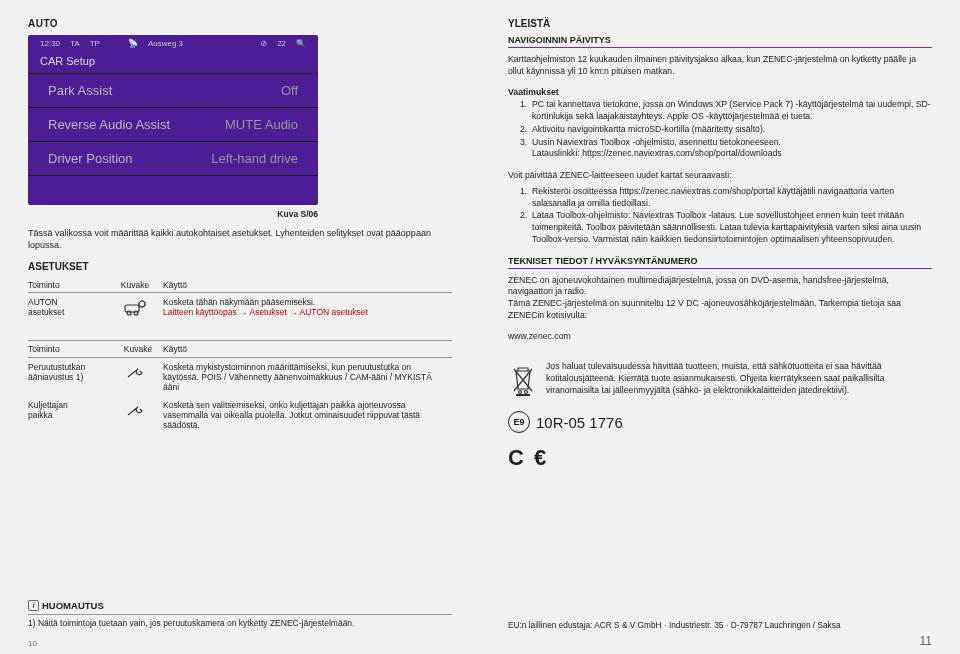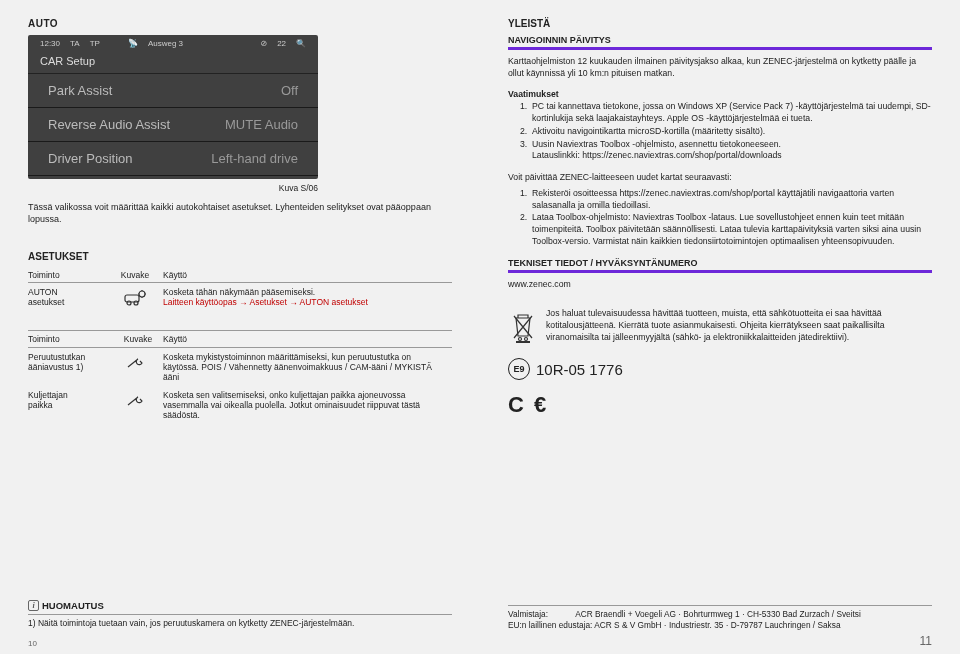--- a/index.html
+++ b/index.html
@@ -4,50 +4,50 @@
 <style>
   * { box-sizing: border-box; margin: 0; padding: 0; }
   html, body { width: 960px; height: 654px; font-family: Arial, Helvetica, sans-serif; font-size: 9px; background: #f1f1f1; color: #222; }
   .page { display: flex; width: 960px; height: 654px; }
   .col { width: 480px; padding: 18px 28px 18px 28px; position: relative; }
   .col-left { border-right: 0; }
   .col-right { }
 
   
   .sec-title { font-weight: bold; font-size: 10px; letter-spacing: 0.5px; margin-bottom: 6px; }
-  .screenshot { width: 290px; height: 144px; background: #404040; border-radius: 2px; overflow: hidden; font-family: Arial, sans-serif; color: #ddd; margin-bottom: 4px; }
+  .screenshot { width: 290px; height: 170px; background: #4c1d95; border-radius: 2px; overflow: hidden; font-family: Arial, sans-serif; color: #ddd; margin-bottom: 4px; }
   .scr-top { display: flex; align-items: center; gap: 10px; padding: 4px 12px; font-size: 8px; color: #ccc; }
   .scr-title-row { padding: 3px 12px 6px 12px; font-size: 11px; border-bottom: 1px solid #222; }
   .scr-body { padding: 0 0; }
   .scr-row { display: flex; justify-content: space-between; padding: 9px 20px; border-bottom: 1px solid #1a1a1a; font-size: 13px; color: #bbb; }
   .scr-row span:last-child { color: #999; }
-  .caption-row { display:flex; justify-content:space-between; width:290px; margin-bottom:8px;}
+  .caption-row { display:flex; justify-content:space-between; width:290px; margin-bottom:8px;font-weight:bold;}
   .caption { font-size: 8.5px; }
-  .intro { font-size: 9px; line-height: 1.35; margin-bottom: 26px; }
+  .intro { font-size: 9px; line-height: 1.35; margin-bottom: 10px; }
 
   .tbl-hdr-bold { font-weight: bold; font-size: 10px; margin-top: 8px; margin-bottom: 4px; }
   .tbl { width: 100%; border-collapse: collapse; }
   .tbl td, .tbl th { text-align: left; vertical-align: top; padding: 4px 6px 4px 0; font-size: 8.5px; }
   .tbl .hdr td { border-bottom: 1px solid #999; padding-bottom: 2px; }
   .tbl .hdr2 td { border-top: 1px solid #999; border-bottom: 1px solid #999; padding: 3px 0;}
   .tbl .c0 { width: 85px; }
   .tbl .c1 { width: 50px; text-align: center; }
   .tbl .c2 { }
   .red { color: #c00000; }
   .icon-box { width: 28px; height: 22px; display:inline-flex; align-items:center; justify-content:center; }
   .note { margin-top: 30px; font-size: 8.5px; }
   .note .i-icon { display:inline-flex; width:11px; height:11px; border:1px solid #666; align-items:center; justify-content:center; font-family: Georgia, serif; font-style: italic; font-weight: bold; font-size:8px; margin-right:3px; color:#555; border-radius:2px; vertical-align:middle;}
   .note .big { font-weight:bold; font-size:9.5px; display:inline-block; vertical-align:middle;}
 
   .pagenum-left { position:absolute; bottom: 6px; left: 28px; font-size: 8px; color:#666; }
   .pagenum-right { position:absolute; bottom: 6px; right: 28px; font-size: 12px; color:#666; }
 
   
   .r-sec { font-weight: bold; font-size: 10px; margin-bottom: 6px; }
-  .r-sub { border-bottom: 3px solid #6d28d9; font-weight: bold; font-size: 9px; padding-bottom: 2px; margin-bottom: 6px; }
+  .r-sub { border-bottom: 1px solid #6d28d9; font-weight: bold; font-size: 9px; padding-bottom: 2px; margin-bottom: 6px; }
   .r-para { font-size: 8.7px; line-height: 1.35; margin-bottom: 10px; }
   .r-list { font-size: 8.7px; line-height: 1.35; margin-bottom: 10px; padding-left: 12px; }
   .r-list .li { display:flex; margin-bottom:1px; }
   .r-list .li .n { width:12px; flex-shrink:0; }
 
   .weee { display:inline-block; width:30px; height:36px; border:0; margin-right: 8px; vertical-align:top; }
   .disposal-row { display:flex; align-items:flex-start; margin-top:18px; }
   .disposal-row .txt { flex:1; font-size:8.7px; line-height:1.35; }
   .cert-row { margin-top:14px; display:flex; align-items:center; gap:6px; font-size:15px; font-weight:400; color:#222; }
   .circ { width:22px; height:22px; border:1.5px solid #222; border-radius:50%; display:inline-flex; align-items:center; justify-content:center; font-size:9px; font-weight:bold; }
@@ -199,20 +199,22 @@
           <span class="n">1.</span>
           <span>Rekisteröi osoitteessa https://zenec.naviextras.com/shop/portal käyttäjätili navigaattoria varten salasanalla ja omilla tiedoillasi.</span>
         </div>
       <div class="li">
           <span class="n">2.</span>
           <span>Lataa Toolbox-ohjelmisto: Naviextras Toolbox -lataus. Lue sovellustohjeet ennen kuin teet mitään toimenpiteitä. Toolbox päivitetään säännöllisesti. Lataa tulevia karttapäivityksiä varten siksi aina uusin Toolbox-versio. Varmistat näin kaikkien tiedonsiirtotoimintojen optimaalisen yhteensopivuuden.</span>
         </div>
     </div>
 
     <div class="r-sub" style="margin-top:10px;">TEKNISET TIEDOT / HYVÄKSYNTÄNUMERO</div>
+    <div class="r-para" style="white-space:pre-line">ZENEC on ajoneuvokohtainen multimediajärjestelmä, jossa on DVD-asema, handsfree-järjestelmä, navigaattori ja radio.
+Tämä ZENEC-järjestelmä on suunniteltu 12 V DC -ajoneuvosähköjärjestelmään. Tarkempia tietoja saa ZENECin kotisivulta:</div>
     <div class="r-para">www.zenec.com</div>
 
     <div class="disposal-row">
       <span class="weee">
         <svg width="30" height="36" viewBox="0 0 30 36" stroke="#333" stroke-width="1.2" fill="none">
           <path d="M8 10 L22 10 L20 28 L10 28 Z"></path>
           <path d="M10 10 L10 7 L20 7 L20 10"></path>
           <circle cx="12" cy="31" r="1.5"></circle>
             <circle cx="18" cy="31" r="1.5"></circle>
           <path d="M6 8 L24 30 M24 8 L6 30"></path>
@@ -222,19 +224,18 @@
       <div class="txt">Jos haluat tulevaisuudessa hävittää tuotteen, muista, että sähkötuotteita ei saa hävittää kotitalousjätteenä. Kierrätä tuote asianmukaisesti. Ohjeita kierrätykseen saat paikallisilta viranomaisilta tai jälleenmyyjältä (sähkö- ja elektroniikkalaitteiden jätedirektiivi).</div>
     </div>
 
     <div class="cert-row">
       <span class="circ">E9</span>
       <span>10R-05 1776</span>
     </div>
     <div class="ce">C €</div>
 
     <div class="mfr">
-      <div style="border-top:1px solid #999; padding-top:3px; white-space:pre;">Valmistaja:            ACR Braendli + Voegeli AG · Bohrturmweg 1 · CH-5330 Bad Zurzach / Sveitsi</div>
       <div>EU:n laillinen edustaja: ACR S &amp; V GmbH · Industriestr. 35 · D-79787 Lauchringen / Saksa</div>
     </div>
 
     <div class="pagenum-right">11</div>
   </div>
 </div>
 
 </body></html>

